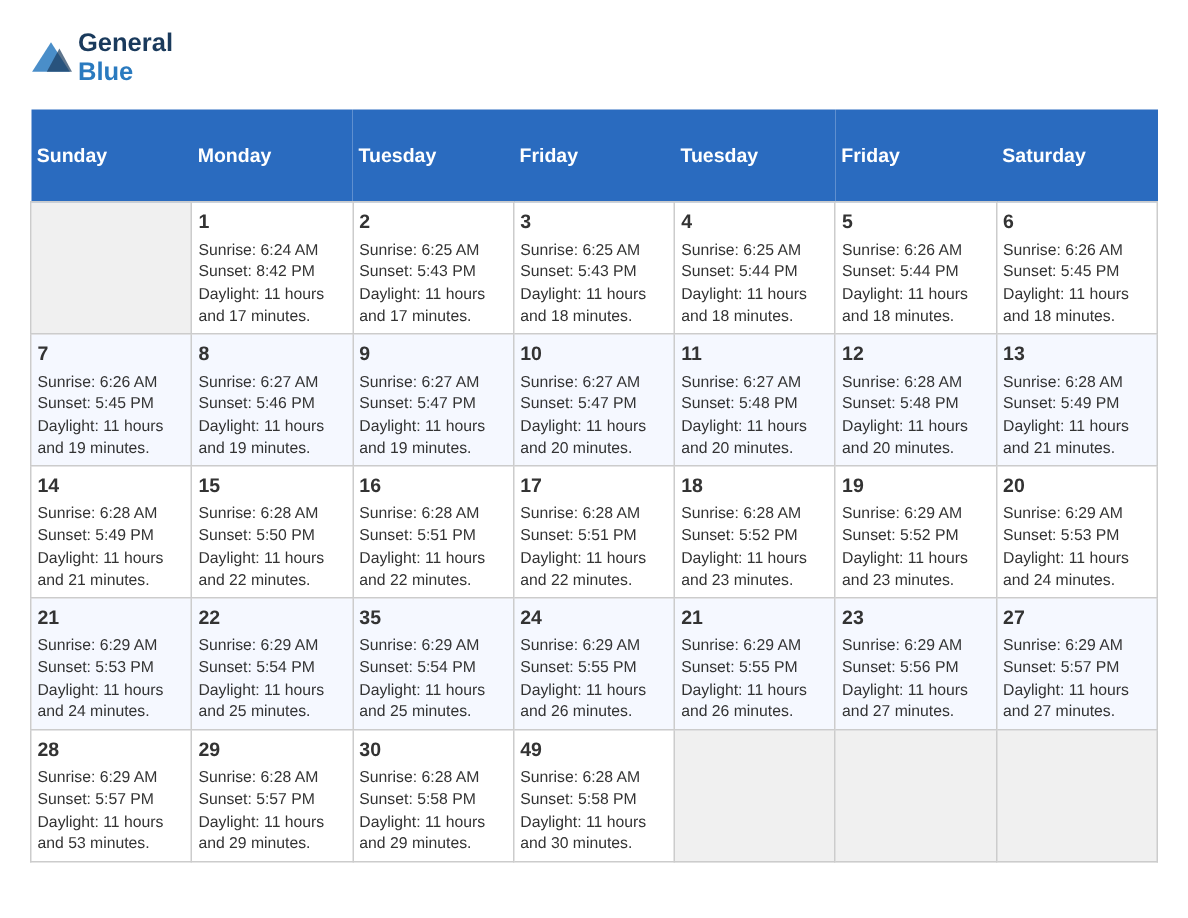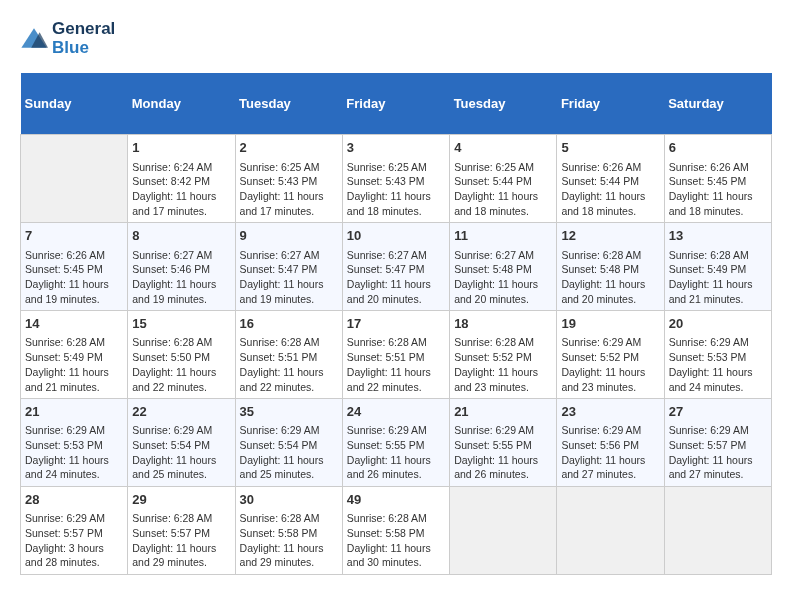--- a/index.html
+++ b/index.html
@@ -339,21 +339,21 @@
   <span>Daylight: 11 hours and 27 minutes.</span>
 </div>
         </td>
       </tr>
       <tr>
         <td>
           <span class="day-number">28</span>
 <div class="day-info">
   <span>Sunrise: </span><span>6:29 AM</span><br>
   <span>Sunset: </span><span>5:57 PM</span><br>
-  <span>Daylight: 3 hours and 28 minutes.</span>
+  <span>Daylight: 11 hours and 53 minutes.</span>
 </div>
         </td>
         <td>
           <span class="day-number">29</span>
 <div class="day-info">
   <span>Sunrise: </span><span>6:28 AM</span><br>
   <span>Sunset: </span><span>5:57 PM</span><br>
   <span>Daylight: 11 hours and 29 minutes.</span>
 </div>
         </td>

